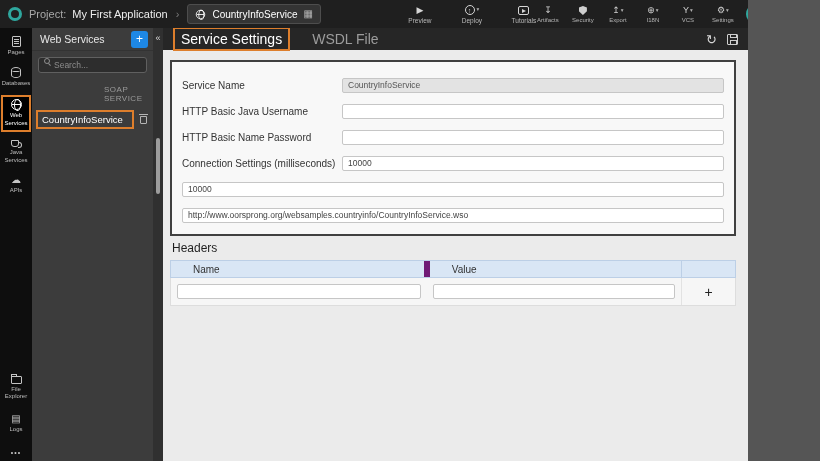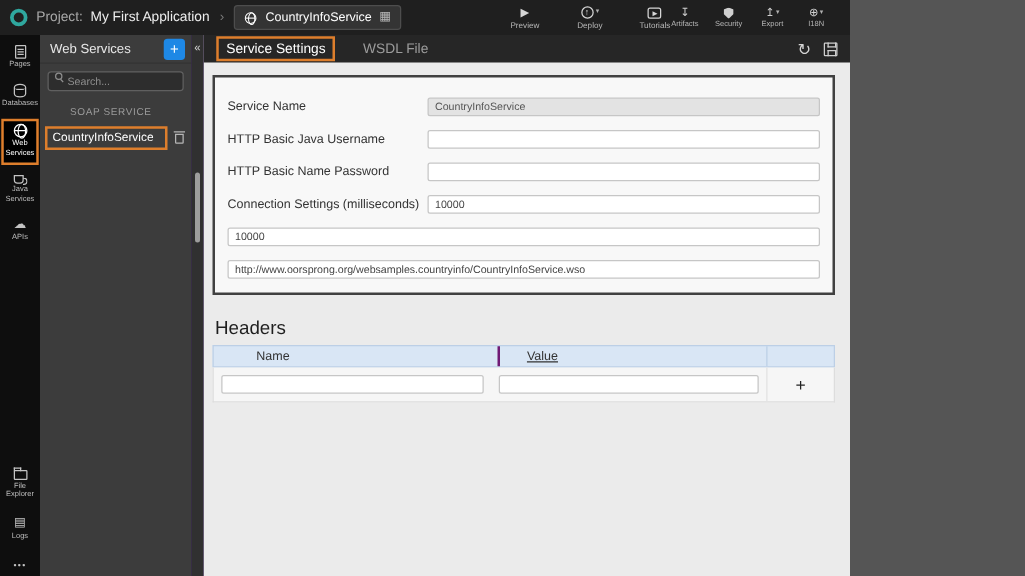--- a/index.html
+++ b/index.html
@@ -2,21 +2,21 @@
 <html><head>
 <meta charset="utf-8">
 <style>
   :root{
     --orange:#dd7e2c;
     --blue:#1e88e5;
     --teal:#2fa79e;
   }
   *{box-sizing:border-box;margin:0;padding:0;}
   body{font-family:"Liberation Sans",sans-serif;background:#555;}
-  .screen{position:relative;width:680px;height:461px;background:#4c1d95;overflow:hidden;}
+  .screen{position:relative;width:748px;height:461px;background:#4c1d95;overflow:hidden;}
 
   
   .topbar{position:absolute;top:0;left:0;right:0;height:28px;background:#1f1f1f;display:flex;align-items:center;z-index:5;}
   .logo{width:14px;height:14px;border:3px solid var(--teal);border-radius:50%;margin-left:8px;flex:0 0 auto;}
   .project{margin-left:7px;font-size:11px;white-space:nowrap;}
   .proj-label{color:#a8a8a8;}
   .proj-name{color:#ededed;margin-left:3px;}
   .sep{color:#7a7a7a;font-size:11px;margin:0 8px;}
   .service-box{display:flex;align-items:center;gap:6px;height:20px;background:#343434;border:1px solid #4d4d4d;border-radius:3px;padding:0 7px;cursor:pointer;}
   .service-name{color:#fff;font-size:10px;}
@@ -65,54 +65,54 @@
   
   .sidebar{position:absolute;top:28px;left:32px;width:121px;bottom:0;background:#3c3c3c;}
   .sb-header{height:23px;display:flex;align-items:center;padding:0 5px 0 8px;border-bottom:1px solid #333;}
   .sb-title{color:#e8e8e8;font-size:10.5px;flex:1;}
   .sb-add{width:17px;height:17px;background:var(--blue);color:#fff;border:none;border-radius:3px;font-size:12px;line-height:15px;cursor:pointer;}
   .sb-search{margin:6px;height:16px;background:#2d2d2d;border:1px solid #606060;border-radius:3px;display:flex;padding:0 5px;gap:4px;}
   .icon-search{width:6px;height:6px;border:1px solid #8f8f8f;border-radius:50%;position:relative;flex:0 0 auto;}
   .icon-search::after{content:"";position:absolute;bottom:-2px;right:-2px;width:3px;height:1px;background:#8f8f8f;transform:rotate(45deg);}
   .sb-search input{background:transparent;border:none;outline:none;color:#cfcfcf;font-size:8.5px;width:100%;font-family:"Liberation Sans",sans-serif;}
   .sb-search input::placeholder{color:#8d8d8d;}
-  .sb-section{color:#9b9b9b;font-size:8px;letter-spacing:.5px;padding:6px 24px 4px;}
+  .sb-section{color:#9b9b9b;font-size:8px;letter-spacing:.5px;padding:6px 24px 4px;margin-left:48px;}
   .sb-item{display:flex;align-items:center;padding:3px 6px 3px 4px;cursor:pointer;}
   .sb-item-name{color:#fff;font-size:9.5px;border:2px solid var(--orange);padding:2px 4px;flex:1;white-space:nowrap;}
   .icon-trash{width:7px;height:8px;border:1px solid #b5b5b5;border-radius:0 0 1px 1px;position:relative;margin-left:6px;flex:0 0 auto;cursor:pointer;}
   .icon-trash::before{content:"";position:absolute;top:-3px;left:-2px;width:9px;height:1px;background:#b5b5b5;}
 
   
   .strip{position:absolute;top:28px;left:153px;width:10px;bottom:0;background:#303030;}
   .strip-collapse{position:absolute;top:5px;left:0;width:10px;text-align:center;color:#d8d8d8;font-size:9px;cursor:pointer;}
   .strip-thumb{position:absolute;top:110px;left:3px;width:4px;height:56px;background:#9d9d9d;border-radius:2px;cursor:grab;}
 
   
   .main{position:absolute;top:28px;left:163px;right:0;bottom:0;background:#ebebeb;}
   .tabbar{height:22px;background:#262626;display:flex;align-items:center;padding-left:10px;gap:16px;}
-  .tab{font-size:11px;color:#9c9c9c;cursor:pointer;padding:2px 6px;}
+  .tab{font-size:14px;color:#9c9c9c;cursor:pointer;padding:2px 6px;}
   .tab.active{color:#fff;border:2px solid var(--orange);}
   .tb-right{margin-left:auto;display:flex;align-items:center;gap:10px;margin-right:10px;}
   .icon-refresh{font-size:13px;color:#d5d5d5;line-height:1;cursor:pointer;}
   .icon-save{width:11px;height:11px;border:1px solid #cfcfcf;border-radius:1px;position:relative;cursor:pointer;}
   .icon-save::before{content:"";position:absolute;top:-1px;left:2px;width:5px;height:3px;border:1px solid #cfcfcf;border-top:none;}
   .icon-save::after{content:"";position:absolute;bottom:-1px;left:2px;width:5px;height:4px;border:1px solid #cfcfcf;border-bottom:none;}
 
   .card{margin:10px 12px 0 7px;height:176px;background:#f8f8f8;border:2px solid #404040;padding:10px 10px 0;}
   .frow{display:flex;align-items:center;height:26px;}
   .frow label{width:160px;font-size:10px;color:#333;flex:0 0 auto;}
   .frow input{flex:1;height:15px;border:1px solid #c6c6c6;border-radius:2px;background:#fff;font-size:8.5px;color:#444;padding:0 5px;font-family:"Liberation Sans",sans-serif;outline:none;}
   .frow input.disabled{background:#e3e3e3;color:#555;}
 
-  .headers-title{margin:18px 0 0 9px;font-size:15px;font-weight:500;color:#1f1f1f;}
+  .headers-title{margin:5px 0 0 9px;font-size:12px;font-weight:500;color:#1f1f1f;}
   .htable{margin:5px 12px 0 7px;}
   .ht-head{display:flex;height:18px;background:#d9e6f5;border:1px solid #bccfe6;align-items:center;}
-  .ht-head .ht-col{font-size:10px;color:#333;padding:0 22px;height:100%;line-height:17px;margin-left:12px;}
+  .ht-head .ht-col{font-size:10px;color:#333;padding:0 22px;height:100%;line-height:17px;}
   .ht-col.name{flex:292 0 0;}
-  .ht-col.value{flex:290 0 0;border-left:2px solid #701a75;text-decoration:underline;}
+  .ht-col.value{flex:290 0 0;border-left:6px solid #701a75;}
   .ht-col.action{width:54px;flex:0 0 auto;border-left:1px solid #bccfe6;}
   .ht-row{display:flex;height:28px;background:#f6f6f6;border:1px solid #ddd;border-top:none;align-items:center;}
   .ht-cell{padding:0 6px;height:100%;display:flex;align-items:center;}
   .ht-cell.name{flex:292 0 0;}
   .ht-cell.value{flex:290 0 0;}
   .ht-cell.action{width:54px;flex:0 0 auto;justify-content:center;border-left:1px solid #e2e2e2;}
   .ht-cell input{width:100%;height:15px;border:1px solid #c6c6c6;border-radius:2px;background:#fff;font-size:8.5px;padding:0 5px;font-family:"Liberation Sans",sans-serif;outline:none;}
   .add-header{background:none;border:none;font-size:14px;color:#222;cursor:pointer;line-height:1;}
 </style>
 </head>

